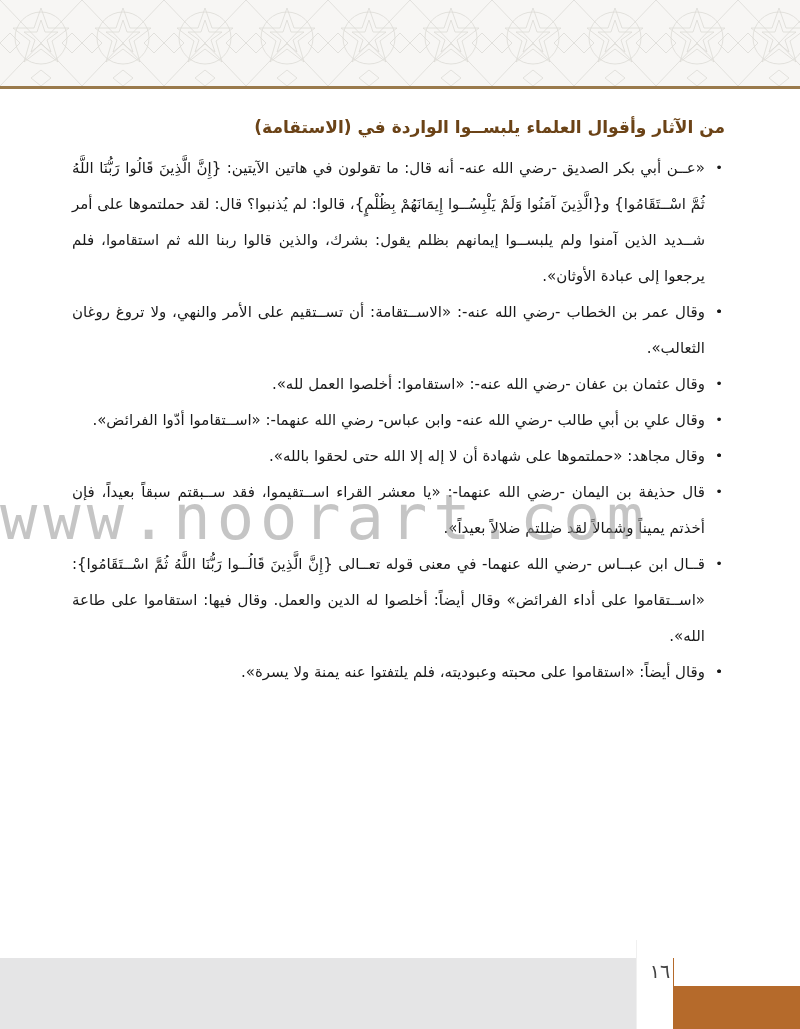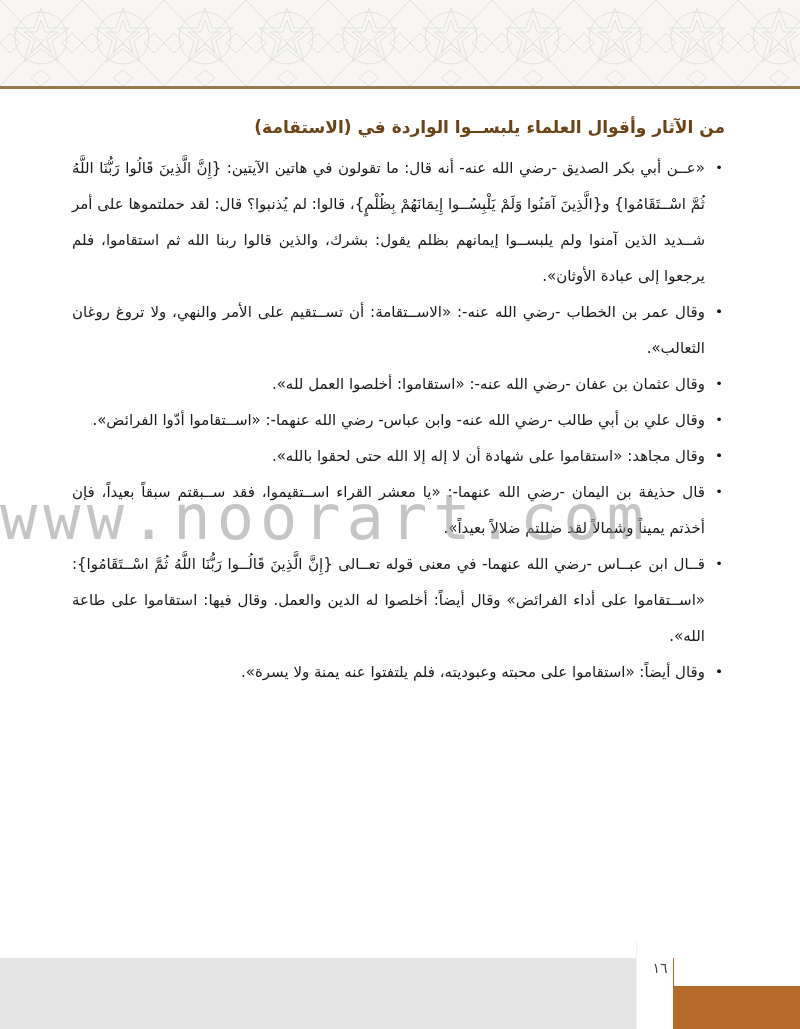--- a/index.html
+++ b/index.html
@@ -98,21 +98,21 @@
       width: 1px;
       height: 89px;
       background: #f0f0f0;
     }
     .page-number {
       position: absolute;
       left: 640px;
       top: 960px;
       width: 40px;
       text-align: center;
-      font-size: 14px;
+      font-size: 19px;
       color: #444;
       direction: rtl;
     }
     .footer-accent-line {
       position: absolute;
       left: 673px;
       top: 958px;
       width: 1px;
       height: 71px;
       background: #b56a2b;
@@ -152,21 +152,21 @@
 
 <div class="content">
   <h2 class="section-title">من الآثار وأقوال العلماء يلبســوا الواردة في (الاستقامة)</h2>
   <ul class="items">
     <li><span class="bullet">•</span><span>«عــن أبي بكر الصديق -رضي الله عنه- أنه قال: ما تقولون في هاتين الآيتين: {إِنَّ الَّذِينَ قَالُوا رَبُّنَا اللَّهُ ثُمَّ اسْــتَقَامُوا} و{الَّذِينَ آمَنُوا وَلَمْ يَلْبِسُــوا إِيمَانَهُمْ بِظُلْمٍ}، قالوا: لم يُذنبوا؟ قال: لقد حملتموها على أمر شــديد الذين آمنوا ولم يلبســوا إيمانهم بظلم يقول: بشرك، والذين قالوا ربنا الله ثم استقاموا، فلم يرجعوا إلى عبادة الأوثان».</span></li>
     <li><span class="bullet">•</span></li>
     <li><span class="bullet">•</span><span>وقال عمر بن الخطاب -رضي الله عنه-: «الاســتقامة: أن تســتقيم على الأمر والنهي، ولا تروغ روغان الثعالب».</span></li>
     <li><span class="bullet">•</span><span>وقال عثمان بن عفان -رضي الله عنه-: «استقاموا: أخلصوا العمل لله».</span></li>
     <li><span class="bullet">•</span><span>وقال علي بن أبي طالب -رضي الله عنه- وابن عباس- رضي الله عنهما-: «اســتقاموا أدّوا الفرائض».</span></li>
     <li><span class="bullet">•</span></li>
-    <li><span class="bullet">•</span><span>وقال مجاهد: «استقاموا على شهادة أن لا إله إلا الله حتى لحقوا بالله».</span></li>
+    <li><span class="bullet">•</span><span>وقال مجاهد: «حملتموها على شهادة أن لا إله إلا الله حتى لحقوا بالله».</span></li>
     <li><span class="bullet">•</span><span>قال حذيفة بن اليمان -رضي الله عنهما-: «يا معشر القراء اســتقيموا، فقد ســبقتم سبقاً بعيداً، فإن أخذتم يميناً وشمالاً لقد ضللتم ضلالاً بعيداً».</span></li>
     <li><span class="bullet">•</span><span>قــال ابن عبــاس -رضي الله عنهما- في معنى قوله تعــالى {إِنَّ الَّذِينَ قَالُــوا رَبُّنَا اللَّهُ ثُمَّ اسْــتَقَامُوا}: «اســتقاموا على أداء الفرائض» وقال أيضاً: أخلصوا له الدين والعمل. وقال فيها: استقاموا على طاعة الله».</span></li>
     <li><span class="bullet">•</span></li>
     <li><span class="bullet">•</span><span>وقال أيضاً: «استقاموا على محبته وعبوديته، فلم يلتفتوا عنه يمنة ولا يسرة».</span></li>
   </ul>
 </div>
 
 <div class="watermark">www.noorart.com</div>
 
 <div class="footer-gray"></div>

